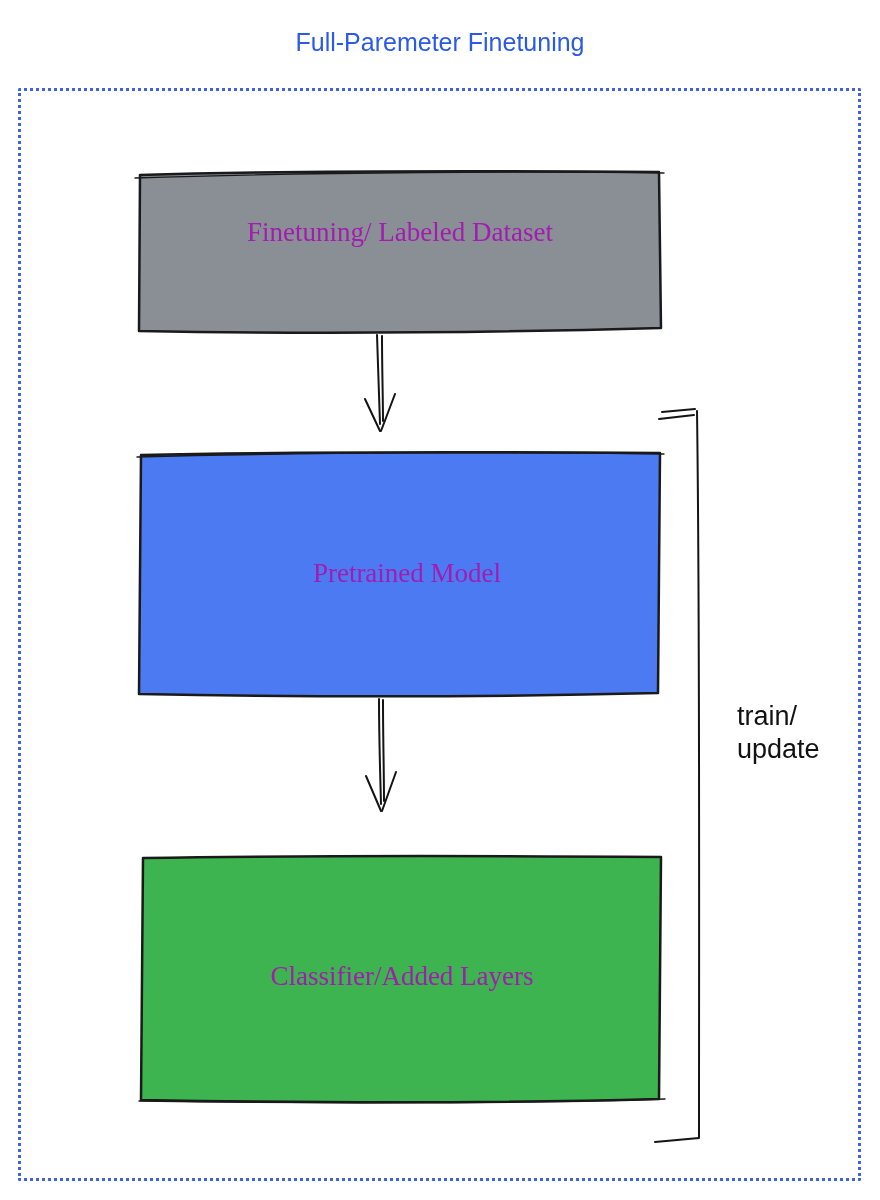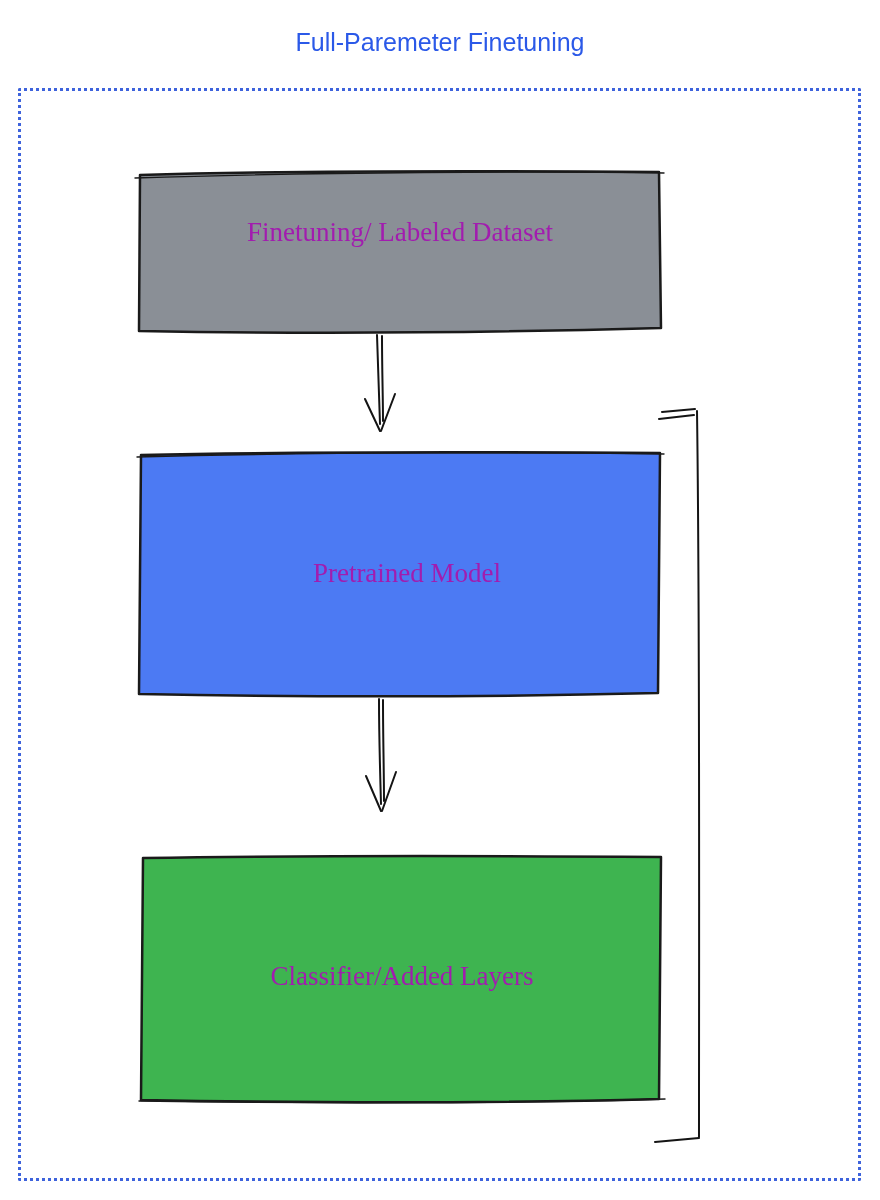--- a/index.html
+++ b/index.html
@@ -105,14 +105,18 @@
       <path class="arrow-stroke" d="M699 1138 L 655 1142"></path>
     </g>
   </svg>
 
   <div class="node-label label-dataset">Finetuning/ Labeled Dataset</div>
 
   <div class="node-label label-pretrained">Pretrained Model</div>
 
   <div class="node-label label-classifier">Classifier/Added Layers</div>
 
+  <div class="annotation">
+    <div>train/</div>
+    <div>update</div>
+  </div>
 
 </div>
 
 </body></html>

